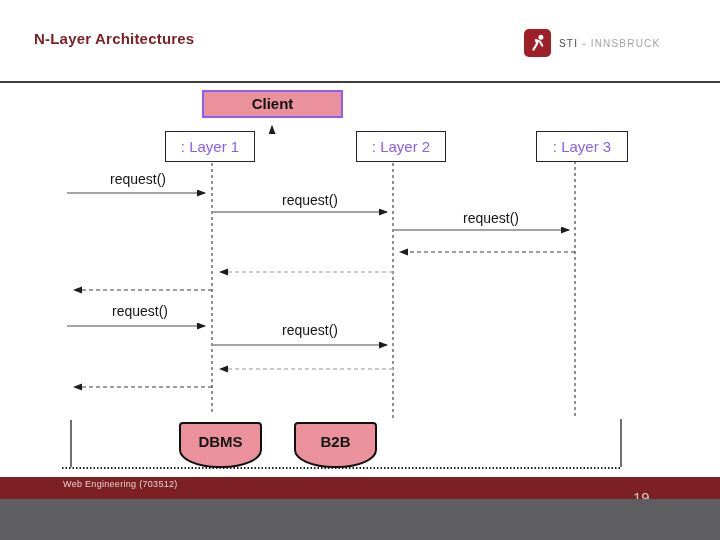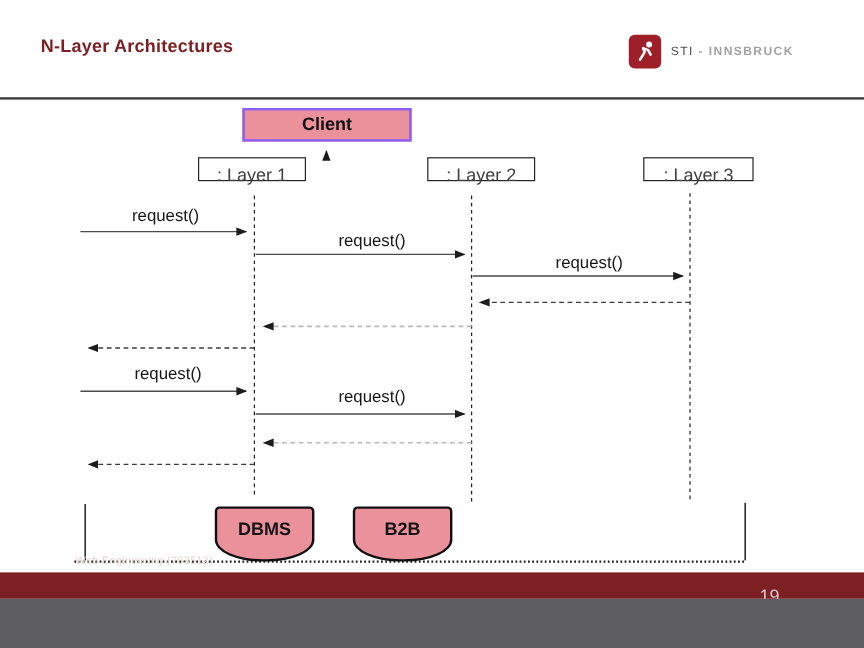--- a/index.html
+++ b/index.html
@@ -13,34 +13,34 @@
     position:absolute; left:34px; top:30px;
     font-size:15px; font-weight:bold; color:#7b1f23; letter-spacing:.2px;
   }
   .logo { position:absolute; left:524px; top:29px; display:flex; align-items:center; }
   .logo-mark {
     width:27px; height:28px; background:#9e1f28; border-radius:5px;
     display:flex; align-items:center; justify-content:center;
   }
   .logo-text { margin-left:8px; font-size:10px; letter-spacing:1.2px; white-space:nowrap; }
   .logo-text .brand  { color:#4c4c4c; font-weight:normal; }
-  .logo-text .suffix { color:#a2a2a2; font-weight:bold; }
+  .logo-text .suffix { color:#a2a2a2; font-weight:normal; }
   .header-rule { position:absolute; left:0; top:81px; width:720px; height:2px; background:#3e3e3e; }
 
   
   .box-client {
     position:absolute; left:202px; top:90px; width:141px; height:28px;
     box-sizing:border-box; background:#ea919c; border:2px solid #8b5cf6;
     font-size:15px; font-weight:bold; color:#101010;
     text-align:center; line-height:24px;
   }
   .lifeline-box {
-    position:absolute; top:131px; height:20px; box-sizing:border-box;
+    position:absolute; top:131px; height:31px; box-sizing:border-box;
     background:#ffffff; border:1px solid #242424;
-    font-size:15px; color:#404040; text-align:center; line-height:29px; white-space:nowrap;
+    font-size:15px; color:#8b5cf6; text-align:center; line-height:29px; white-space:nowrap;
   }
   .lifeline-box.l1 { left:165px; width:90px; }
   .lifeline-box.l2 { left:356px; width:90px; }
   .lifeline-box.l3 { left:536px; width:92px; }
 
   .msg-label {
     position:absolute; width:90px; text-align:center;
     font-size:14px; color:#161616; white-space:nowrap;
   }
   .m0 { left:93px;  top:171px; }
@@ -57,21 +57,21 @@
     text-align:center; padding-top:9px;margin-left:44px;
   }
   .ds-dbms { left:135px; }
   .ds-b2b  { left:250px; }
 
   .arrows-svg { position:absolute; left:0; top:0; width:720px; height:540px; pointer-events:none; }
 
   
   .footer-bar { position:absolute; left:0; top:477px; width:720px; height:22px; background:#7d2023; }
   .footer-course {
-    position:absolute; left:63px; top:462px; font-size:9px; color:#e3d4d4; letter-spacing:.3px;
+    position:absolute; left:63px; top:479px; font-size:9px; color:#e3d4d4; letter-spacing:.3px;
   }
   .footer-page { position:absolute; left:633px; top:489px; font-size:15px; color:#d8c9c9; }
   .bottom-strip { position:absolute; left:0; top:499px; width:720px; height:41px; background:#5e5e60; }
 </style>
 </head>
 <body>
 
 <div class="slide-title">N-Layer Architectures</div>
 
 <div class="logo">

